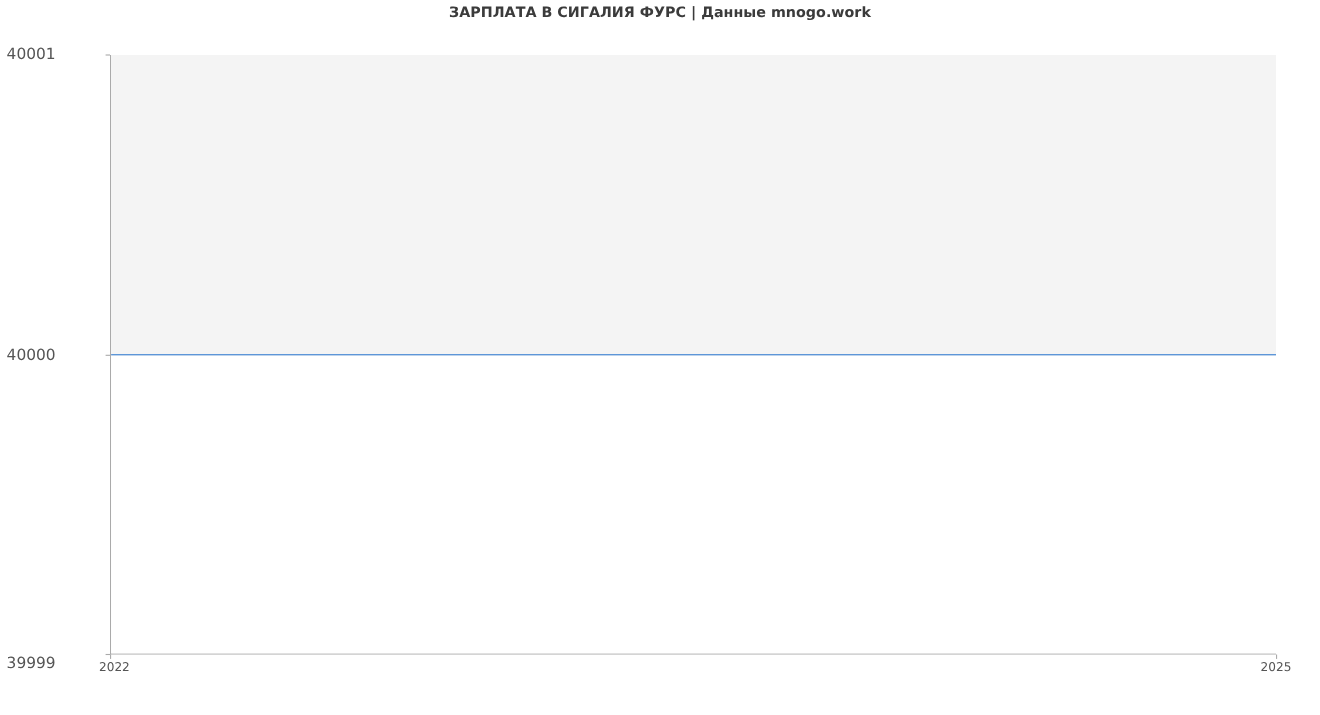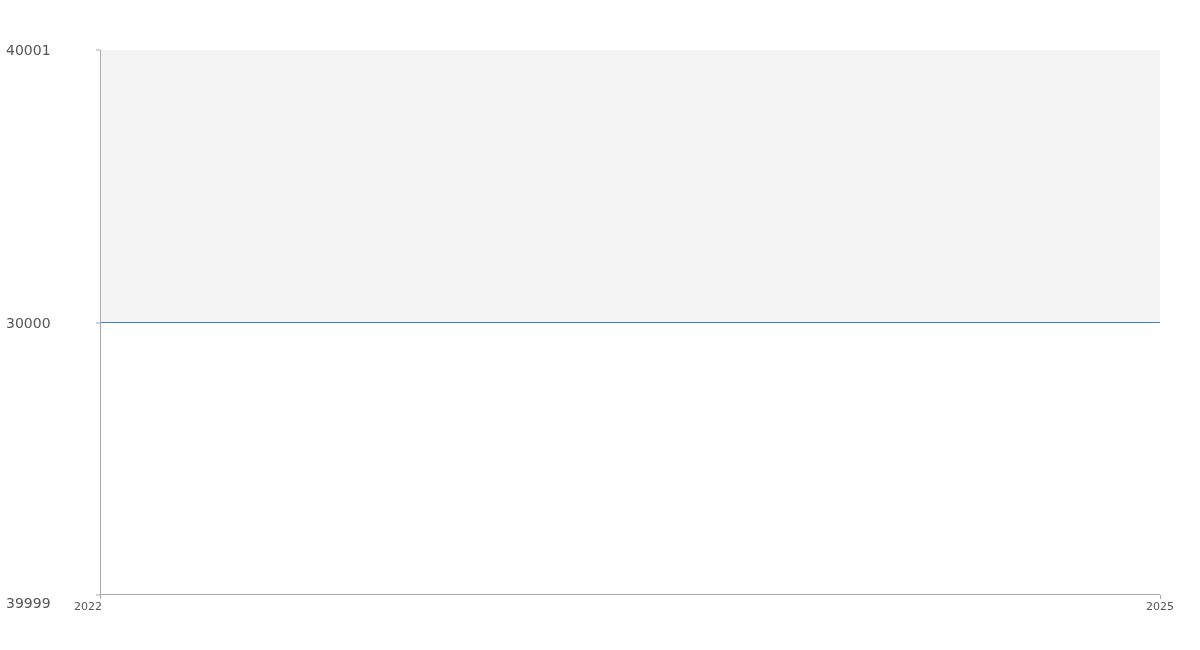--- a/index.html
+++ b/index.html
@@ -95,31 +95,32 @@
     width: 0;
     height: 4px;
     border-left: 1px solid #aaa;
   }
 </style>
 </head>
 <body>
 
 <div class="chart-wrap">
 
+  <div class="title">ЗАРПЛАТА В  СИГАЛИЯ ФУРС | Данные mnogo.work</div>
 
   <div class="y-tick" style="top:50px;">40001</div>
   <div class="y-tick-dash" style="top:50px;"></div>
 
-  <div class="y-tick" style="top:322.5px;">30000</div>
+  <div class="y-tick" style="top:322.5px;">40000</div>
   <div class="y-tick-dash" style="top:322.5px;"></div>
 
   <div class="y-tick" style="top:603px;">39999</div>
   <div class="y-tick-dash" style="top:595px;"></div>
 
-  <div class="x-tick" style="left:88px;">2022</div>
+  <div class="x-tick" style="left:104px;">2022</div>
   <div class="x-tick-dash" style="left:100px;"></div>
 
   <div class="x-tick" style="left:1160px;">2025</div>
   <div class="x-tick-dash" style="left:1160px;"></div>
 
   <div class="plot-area">
     <div class="upper-band"></div>
     <div class="lower-band"></div>
     <div class="grid-line" style="top:50%;"></div>
     <div class="data-line" style="top:50%;"></div>

